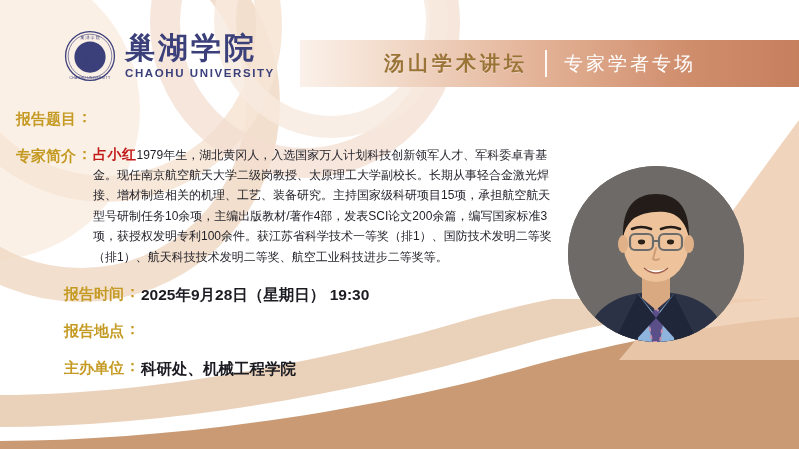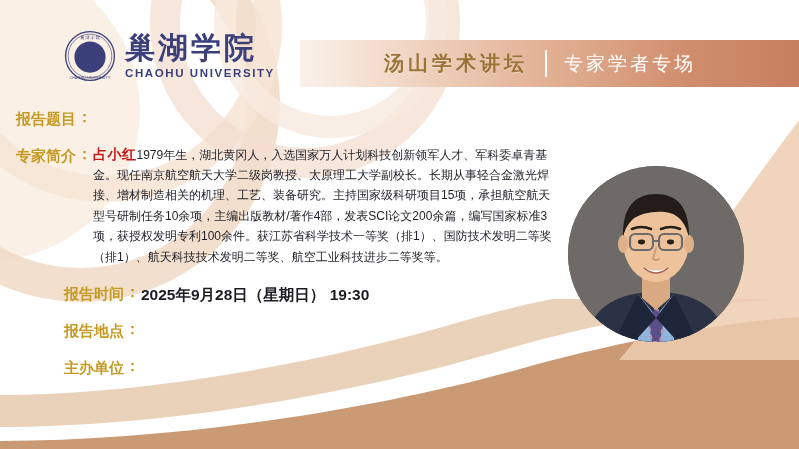--- a/index.html
+++ b/index.html
@@ -222,17 +222,18 @@
       </div>
 
       <div class="row">
         <span class="label">报告地点</span>
         <span class="colon">：</span>
       </div>
 
       <div class="row">
         <span class="label">主办单位</span>
         <span class="colon">：</span>
+        <span class="value">科研处、机械工程学院</span>
       </div>
     </div>
 
   </div>
 </div>
 
 </body></html>

